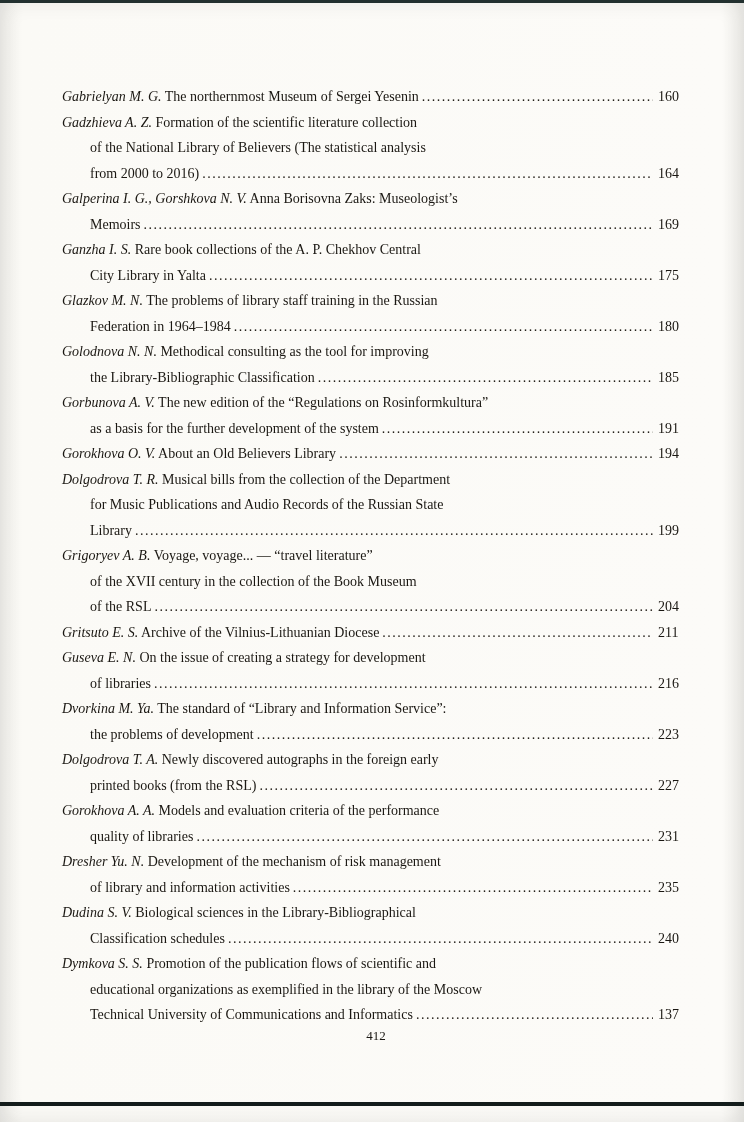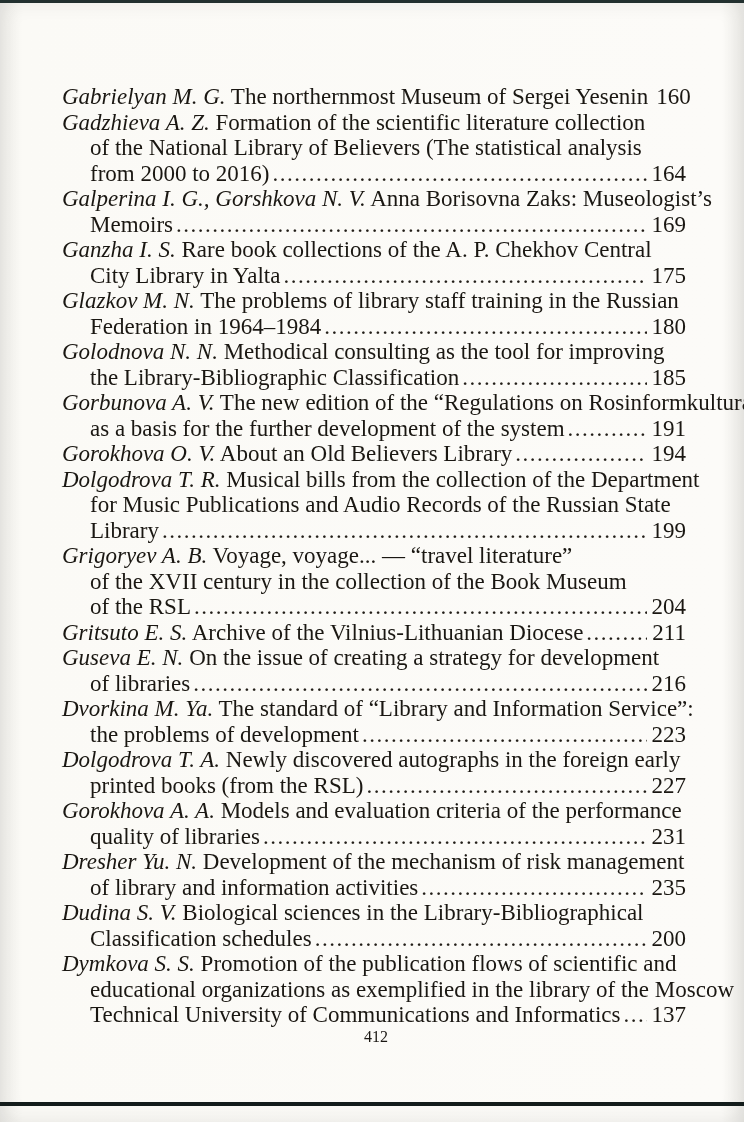--- a/index.html
+++ b/index.html
@@ -28,21 +28,21 @@
     position: absolute;
     top: 1102px; left: 0; right: 0;
     height: 4px;
     background: #131c1b;
   }
   .toc {
     position: absolute;
     top: 84px;
     left: 62px;
     right: 58px;
-    font-size: 23px;
+    font-size: 14px;
     line-height: 25.5px;
   }
   .entry { margin: 0; }
   .line {
     display: flex;
     align-items: baseline;
   }
   .line .txt { flex: 0 0 auto; white-space: pre; }
   .cont { padding-left: 28px; }
   .author { font-style: italic; }
@@ -58,21 +58,21 @@
     flex: 0 0 auto;
     text-align: left;
     min-width: 28px;
     padding-left: 2px;
   }
   .folio {
     position: absolute;
     top: 1028px;
     left: 8px; right: 0;
     text-align: center;
-    font-size: 16px;
+    font-size: 13px;
   }
 </style>
 </head>
 <body>
 
 <div class="page">
   <div class="scan-edge-top"></div>
   <div class="toc" id="toc">
       <div class="entry">
         <div class="line">
@@ -234,21 +234,21 @@
           <span class="pg">235</span>
         </div>
       </div>
       <div class="entry">
         <div class="line">
           <span class="txt"><span class="author">Dudina S. V.</span> Biological sciences in the Library-Bibliographical</span>
         </div>
         <div class="line cont">
           <span class="txt">Classification schedules</span>
           <span class="dots">............................................................................................................................................................................................................................</span>
-          <span class="pg">200</span>
+          <span class="pg">240</span>
         </div>
       </div>
       <div class="entry">
         <div class="line">
           <span class="txt"><span class="author">Dymkova S. S.</span> Promotion of the publication flows of scientific and</span>
         </div>
         <div class="line cont">
           <span class="txt">educational organizations as exemplified in the library of the Moscow</span>
         </div>
         <div class="line cont">

